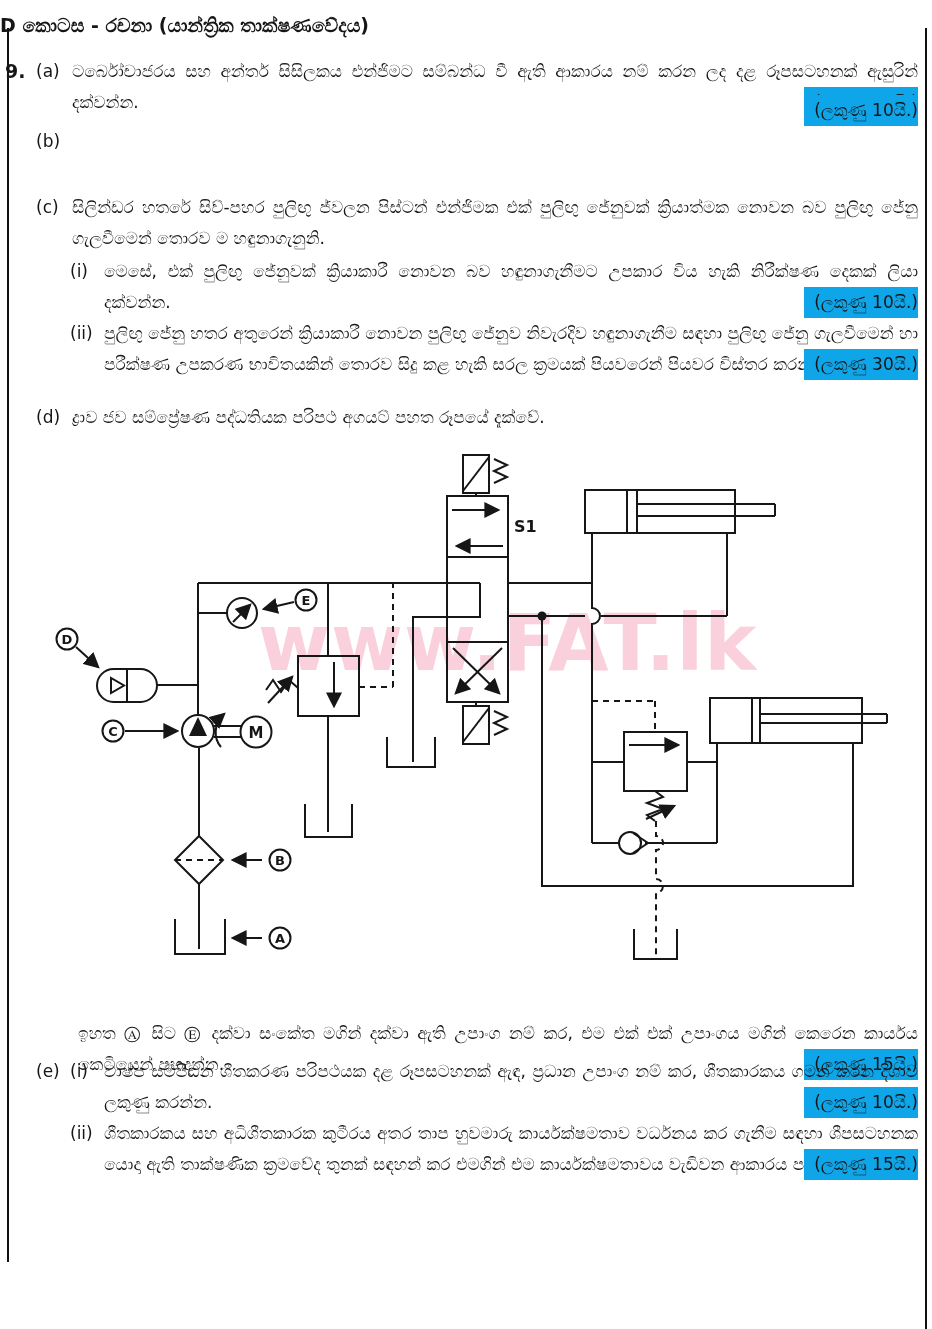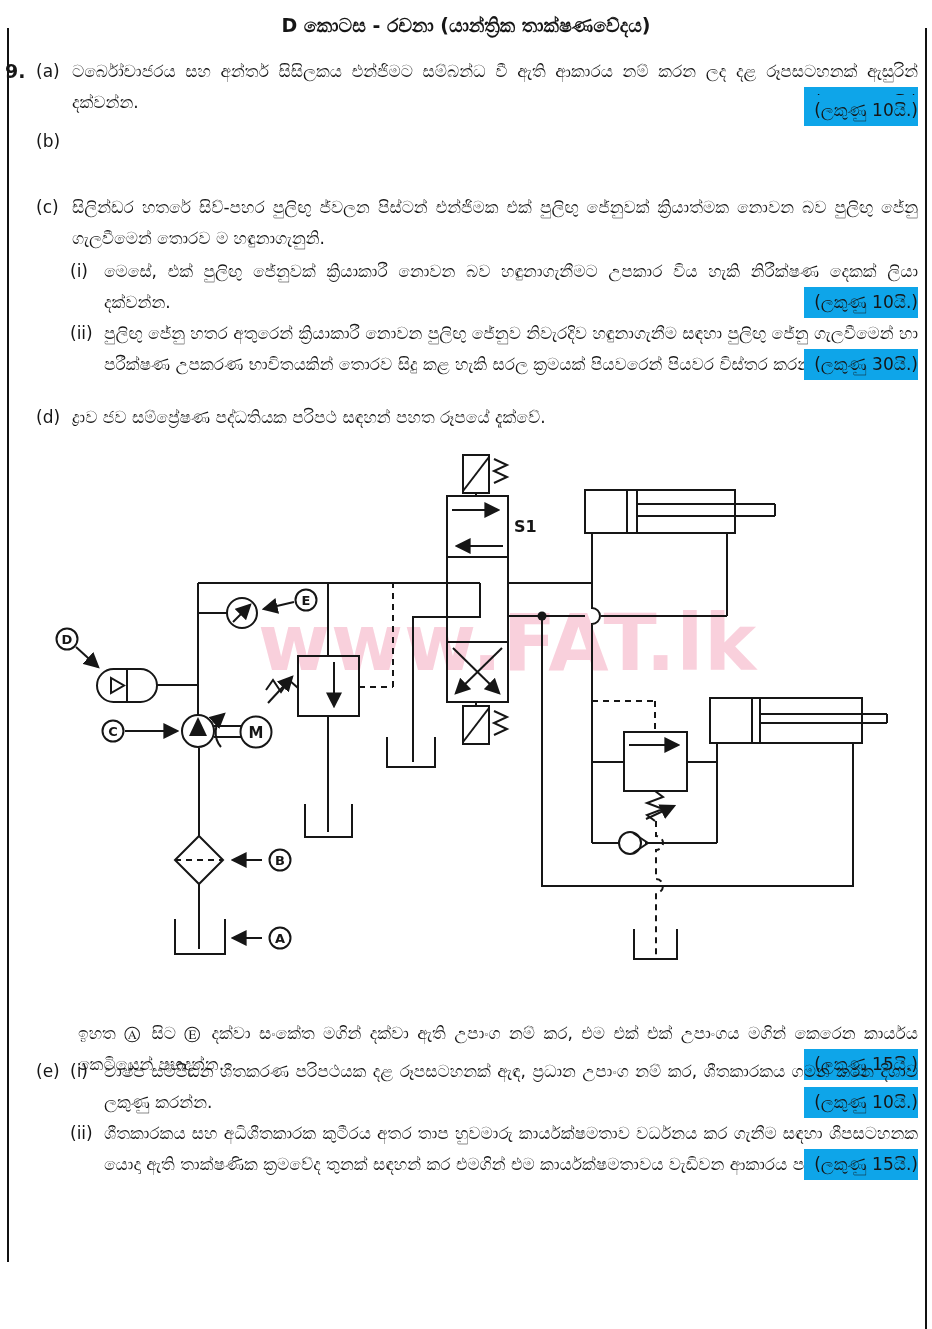--- a/index.html
+++ b/index.html
@@ -12,21 +12,21 @@
   .q{position:absolute;left:0;width:932px;font-size:17px;line-height:31px;}
   .qnum{position:absolute;left:5px;top:0;font-weight:bold;font-size:19px;}
   .plabel{position:absolute;left:36px;top:0;}
   .slabel{position:absolute;left:70px;top:0;}
   .qbody{margin:0 14px 0 72px;position:relative;text-align:justify;}
   .qbody.sub{margin-left:104px;}
   .qbody.noindent{margin-left:78px;}
   .marks{position:absolute;right:0;bottom:0;white-space:nowrap;background:#0ea5e9;padding-left:10px;margin-top:30px;}
   .bold{font-weight:normal;}
   .header{
-    position:absolute;top:14px;left:0;width:932px;text-align:center;
+    position:absolute;top:14px;left:0;width:932px;text-align:left;
     font-weight:bold;font-size:19px;
   }
   #watermark{
     position:absolute;left:258px;top:598px;z-index:1;
     font-size:78px;font-weight:bold;letter-spacing:1px;
     font-family:"DejaVu Sans","Liberation Sans",sans-serif;
   }
   #circuit{position:absolute;left:0;top:0;z-index:2;}
   #circuit path,#circuit line,#circuit rect,#circuit circle,#circuit polyline{
     stroke:#161616;stroke-width:2;fill:none;
@@ -81,21 +81,21 @@
   <span class="slabel">(ii)</span>
   <div class="qbody sub">
     <span>පුලිඟු ජේනු හතර අතුරෙන් ක්‍රියාකාරී නොවන පුලිඟු ජේනුව නිවැරදිව හඳුනාගැනීම සඳහා පුලිඟු ජේනු ගැලවීමෙන් හා පරීක්ෂණ උපකරණ භාවිතයකින් තොරව සිදු කළ හැකි සරල ක්‍රමයක් පියවරෙන් පියවර විස්තර කරන්න.</span>
     <span class="marks">(ලකුණු 30යි.)</span>
   </div>
 </div>
 
 <div class="q" style="top:402px;">
   <span class="plabel">(d)</span>
   <div class="qbody">
-    <span>ද්‍රාව ජව සම්ප්‍රේෂණ පද්ධතියක පරිපථ සඳහන් පහත රූපයේ දැක්වේ.</span>
+    <span>ද්‍රාව ජව සම්ප්‍රේෂණ පද්ධතියක පරිපථ අගයට් පහත රූපයේ දැක්වේ.</span>
   </div>
 </div>
 
 <svg id="circuit" width="932" height="1329" viewBox="0 0 932 1329">
   <defs>
     <marker id="arr" viewBox="0 0 10 10" refX="8.5" refY="5" markerWidth="8" markerHeight="8" orient="auto-start-reverse">
       <path d="M0,0 L10,5 L0,10 z" style="fill:#161616;stroke:none;"></path>
     </marker>
   </defs>
 

